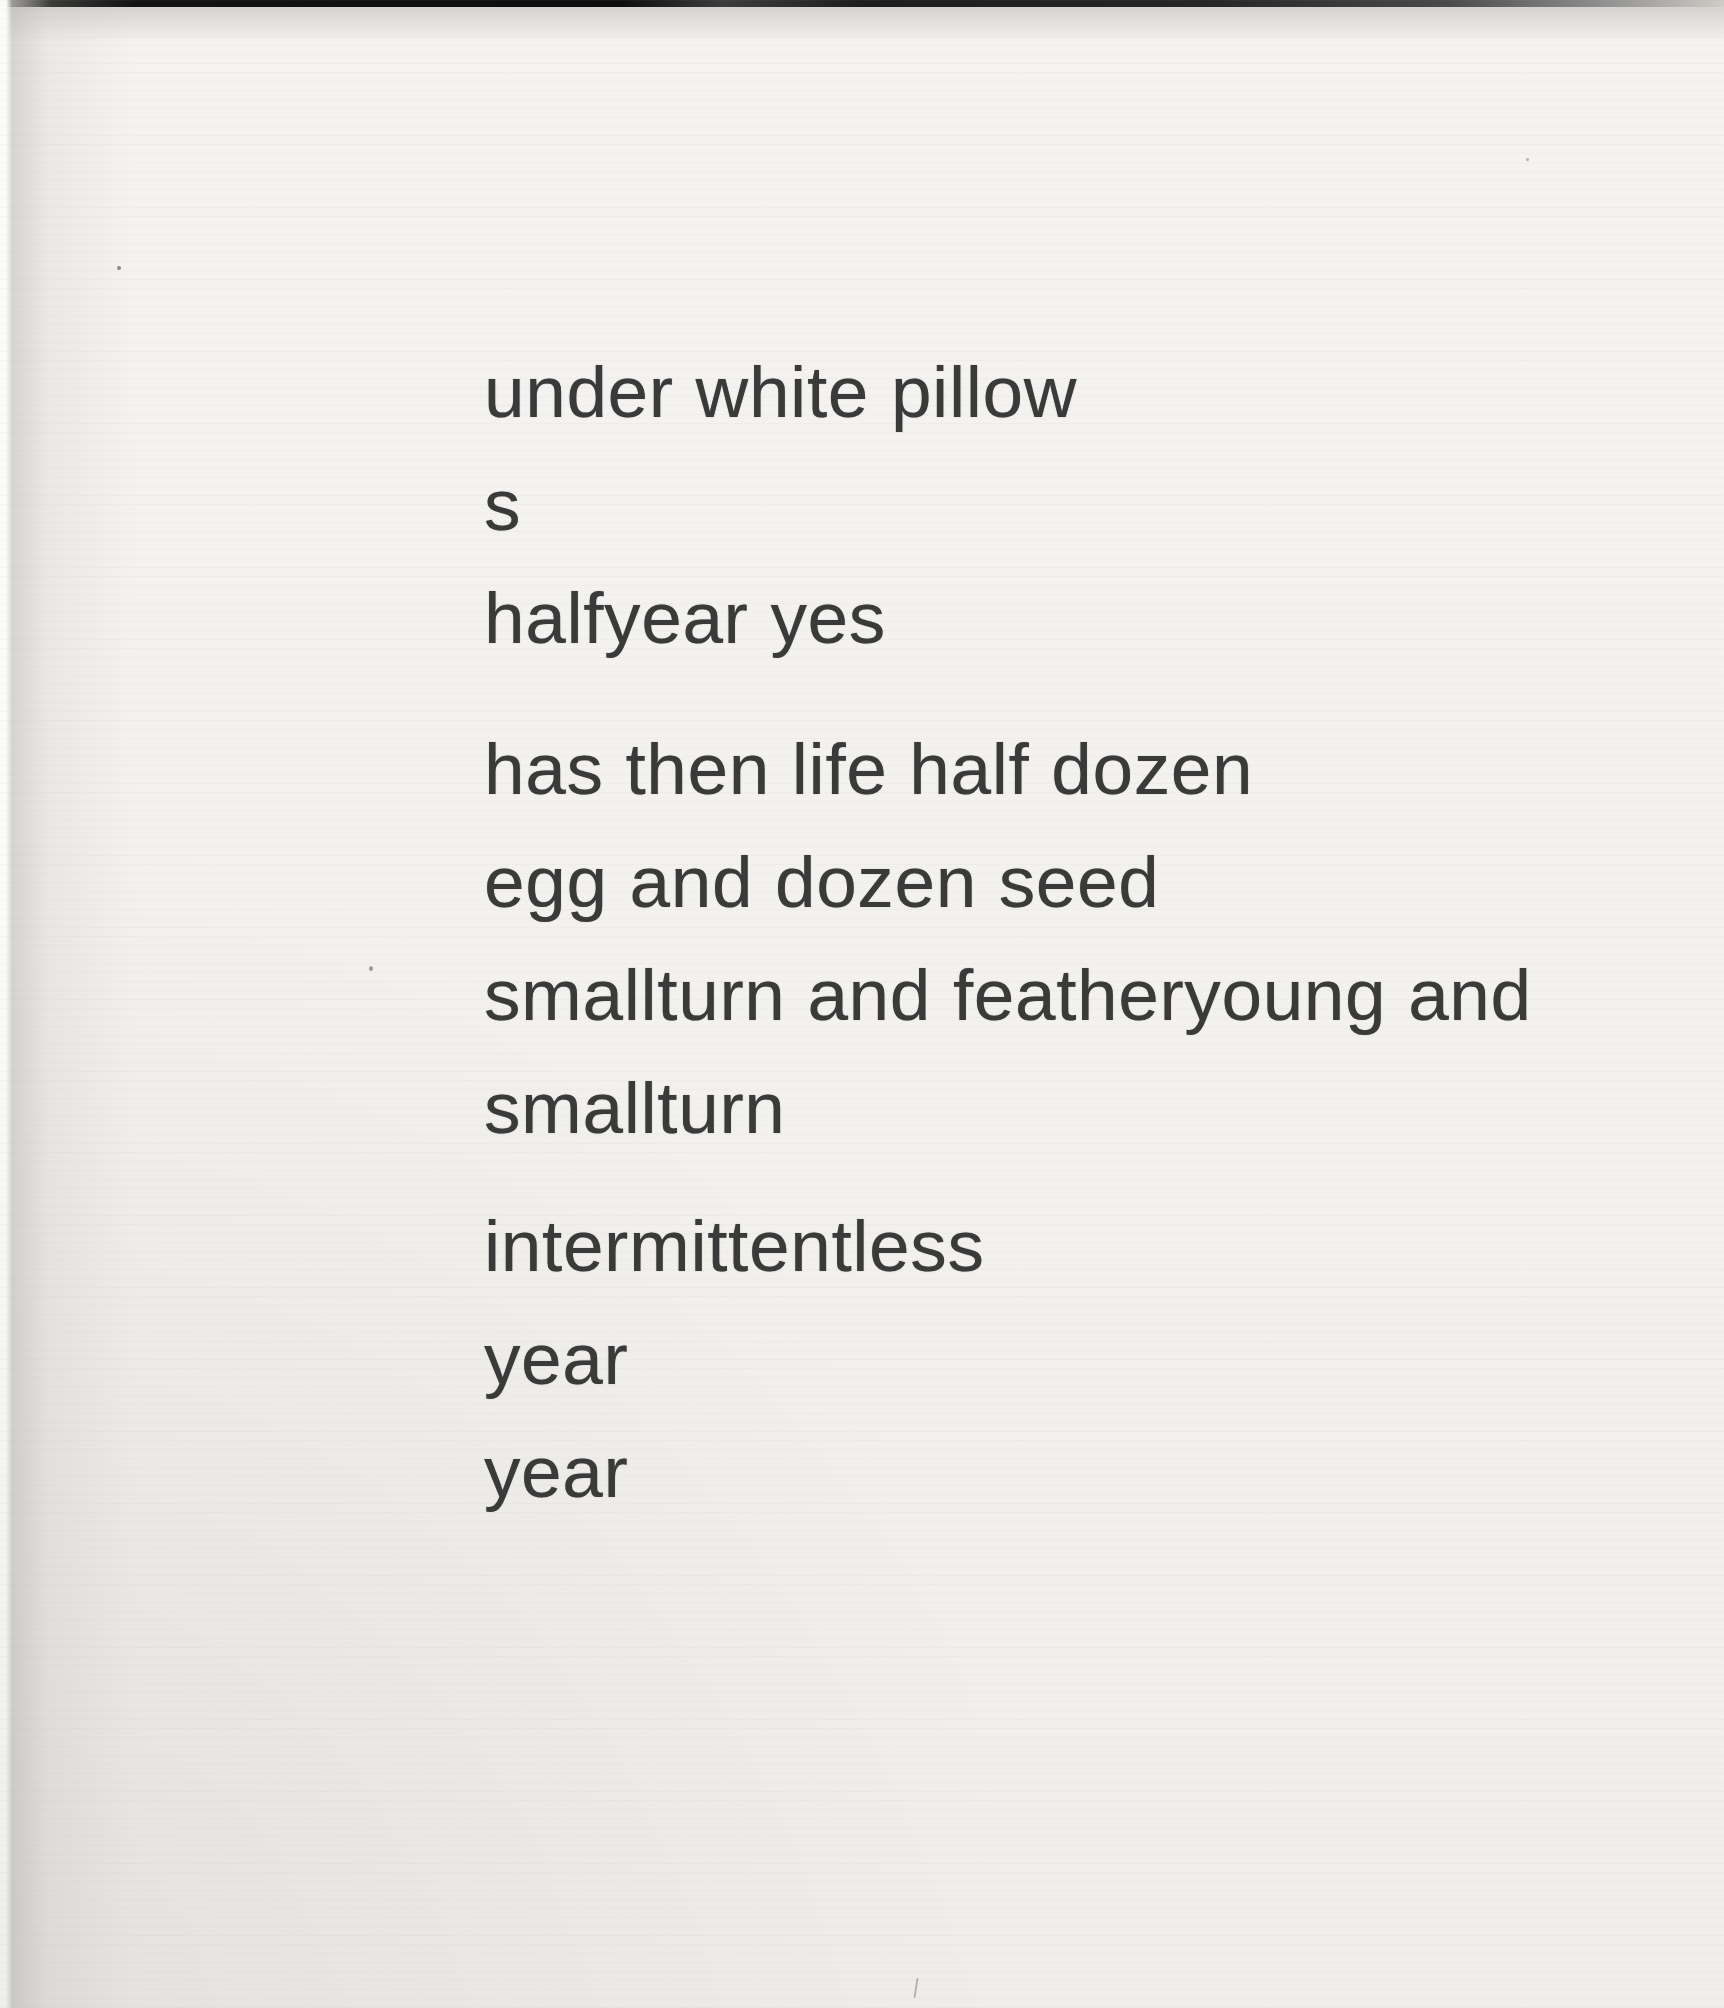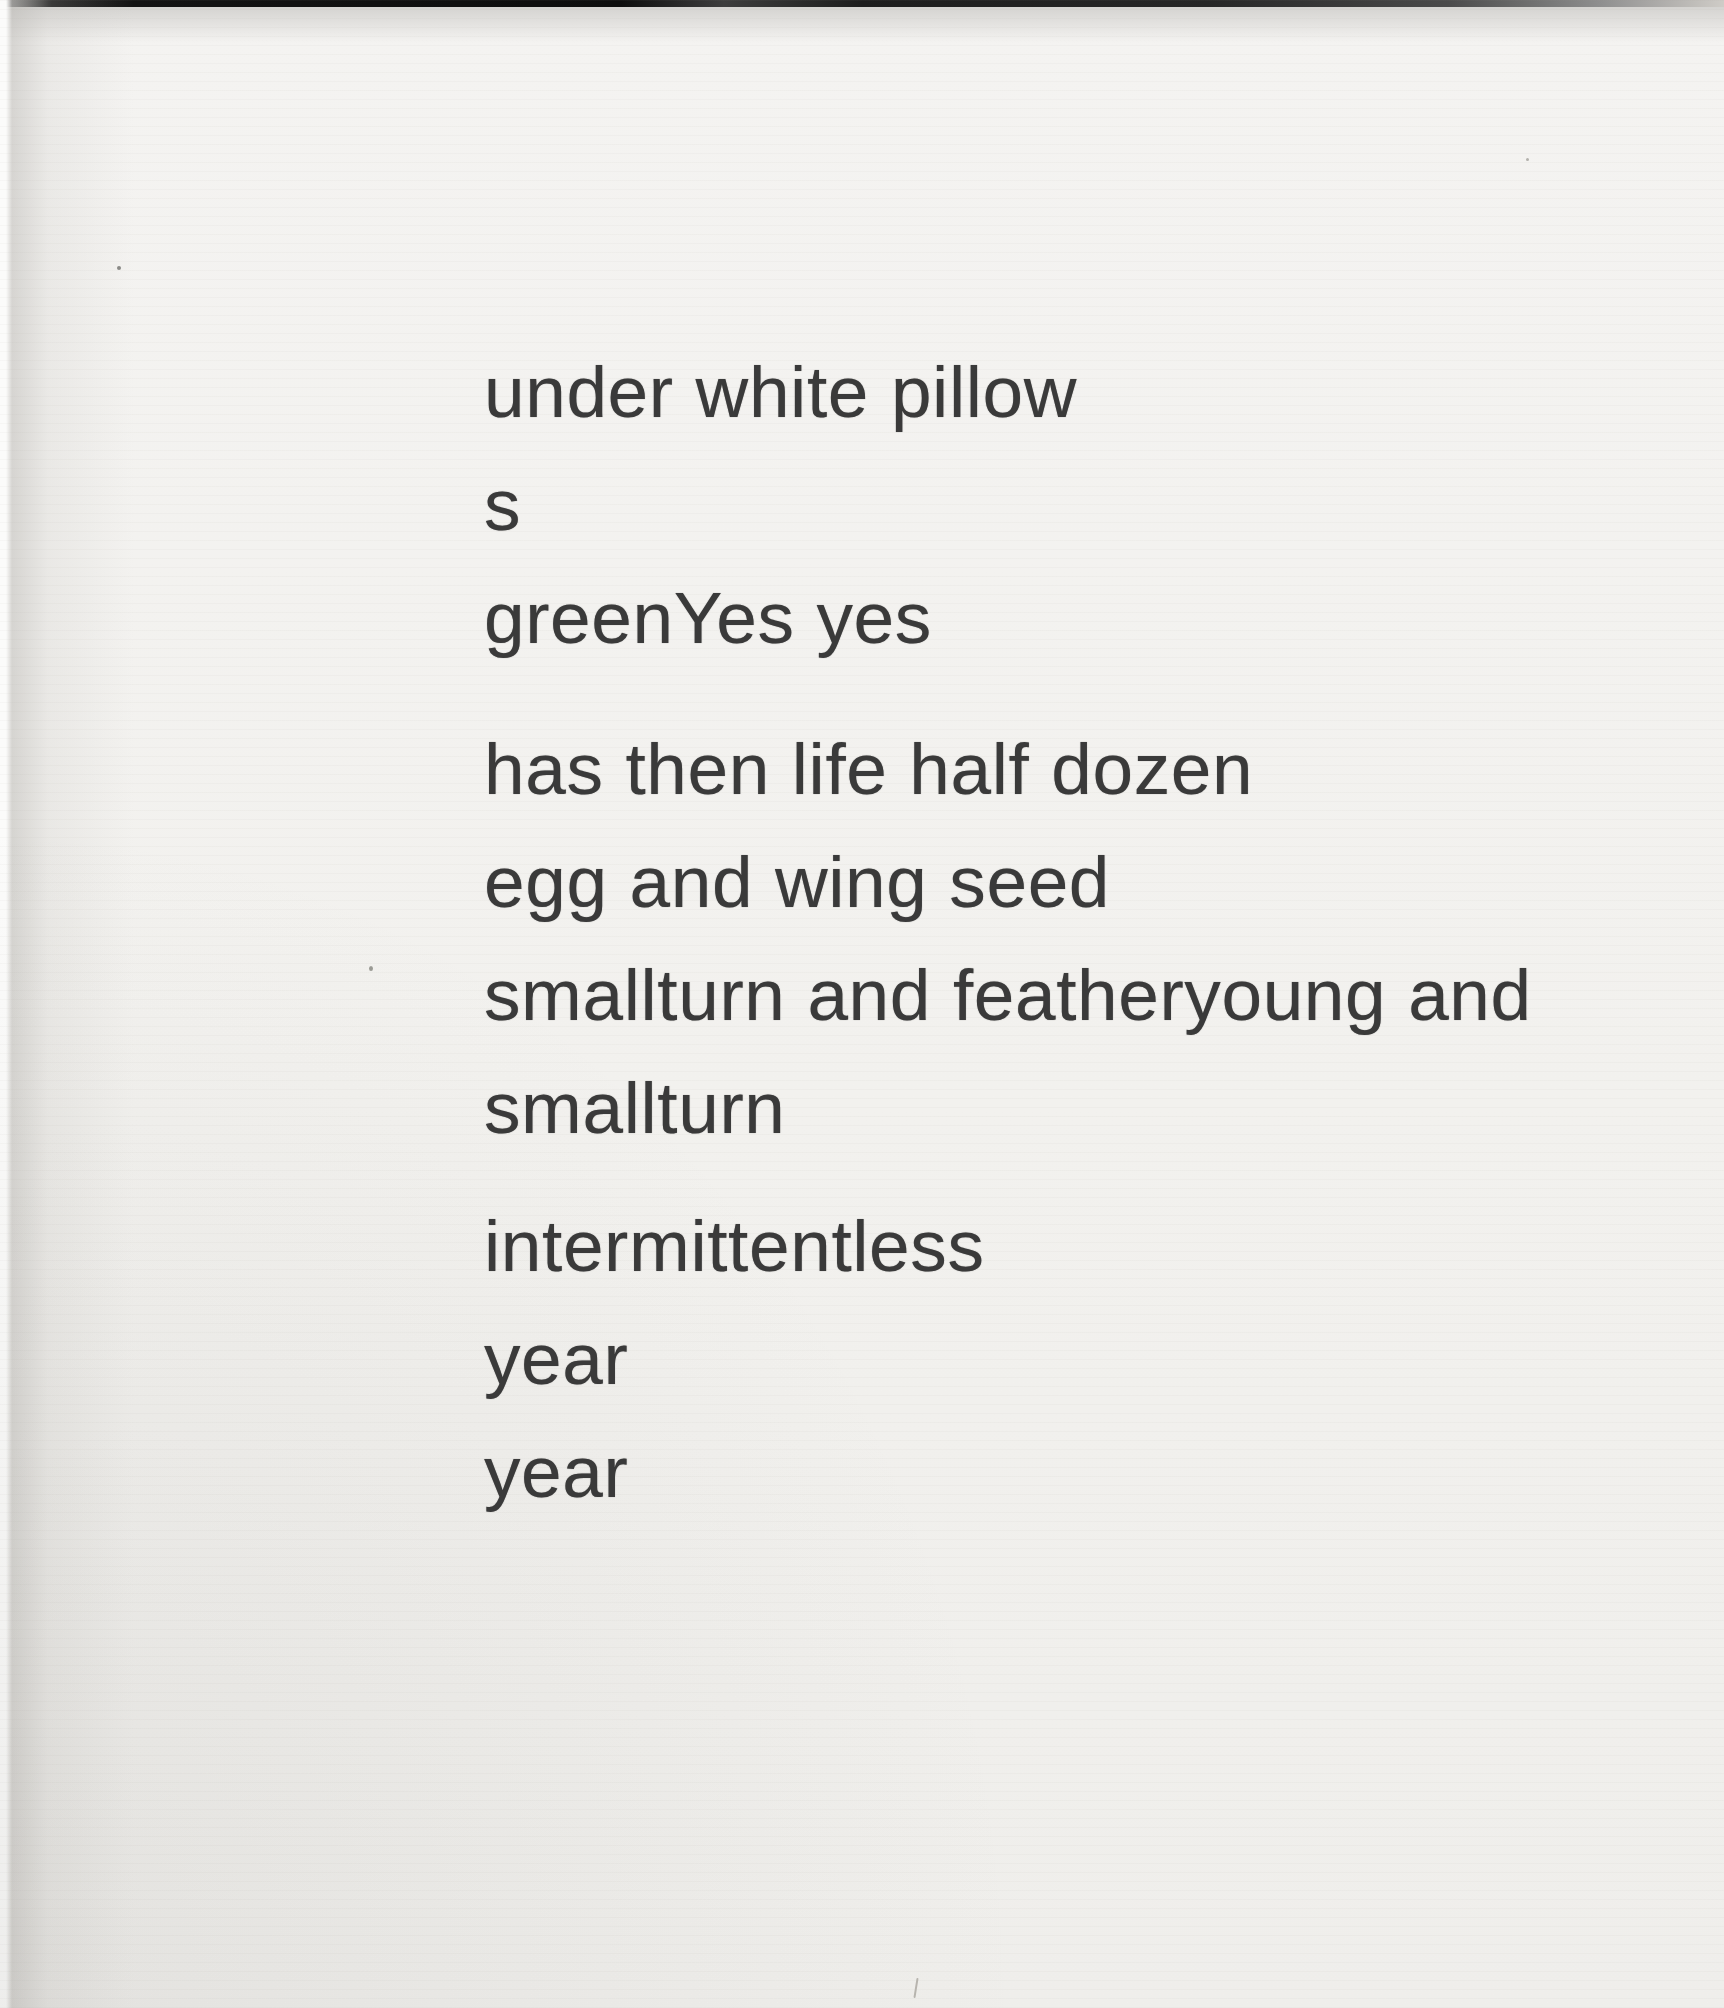--- a/index.html
+++ b/index.html
@@ -83,25 +83,25 @@
   <div class="top-edge"></div>
   <div class="top-fade"></div>
   <div class="left-shade"></div>
   <div class="texture"></div>
   <div class="corner-shade"></div>
 
   <main class="poem">
     <section class="stanza">
       <p class="line">under white pillow</p>
       <p class="line">s</p>
-      <p class="line">greenYes yes</p>
+      <p class="line">halfyear yes</p>
     </section>
     <section class="stanza gap-large">
       <p class="line">has then life half dozen</p>
-      <p class="line">egg and wing seed</p>
+      <p class="line">egg and dozen seed</p>
       <p class="line">smallturn and featheryoung and</p>
       <p class="line">smallturn</p>
     </section>
     <section class="stanza gap-medium">
       <p class="line">intermittentless</p>
       <p class="line">year</p>
       <p class="line">year</p>
     </section>
   </main>
 

